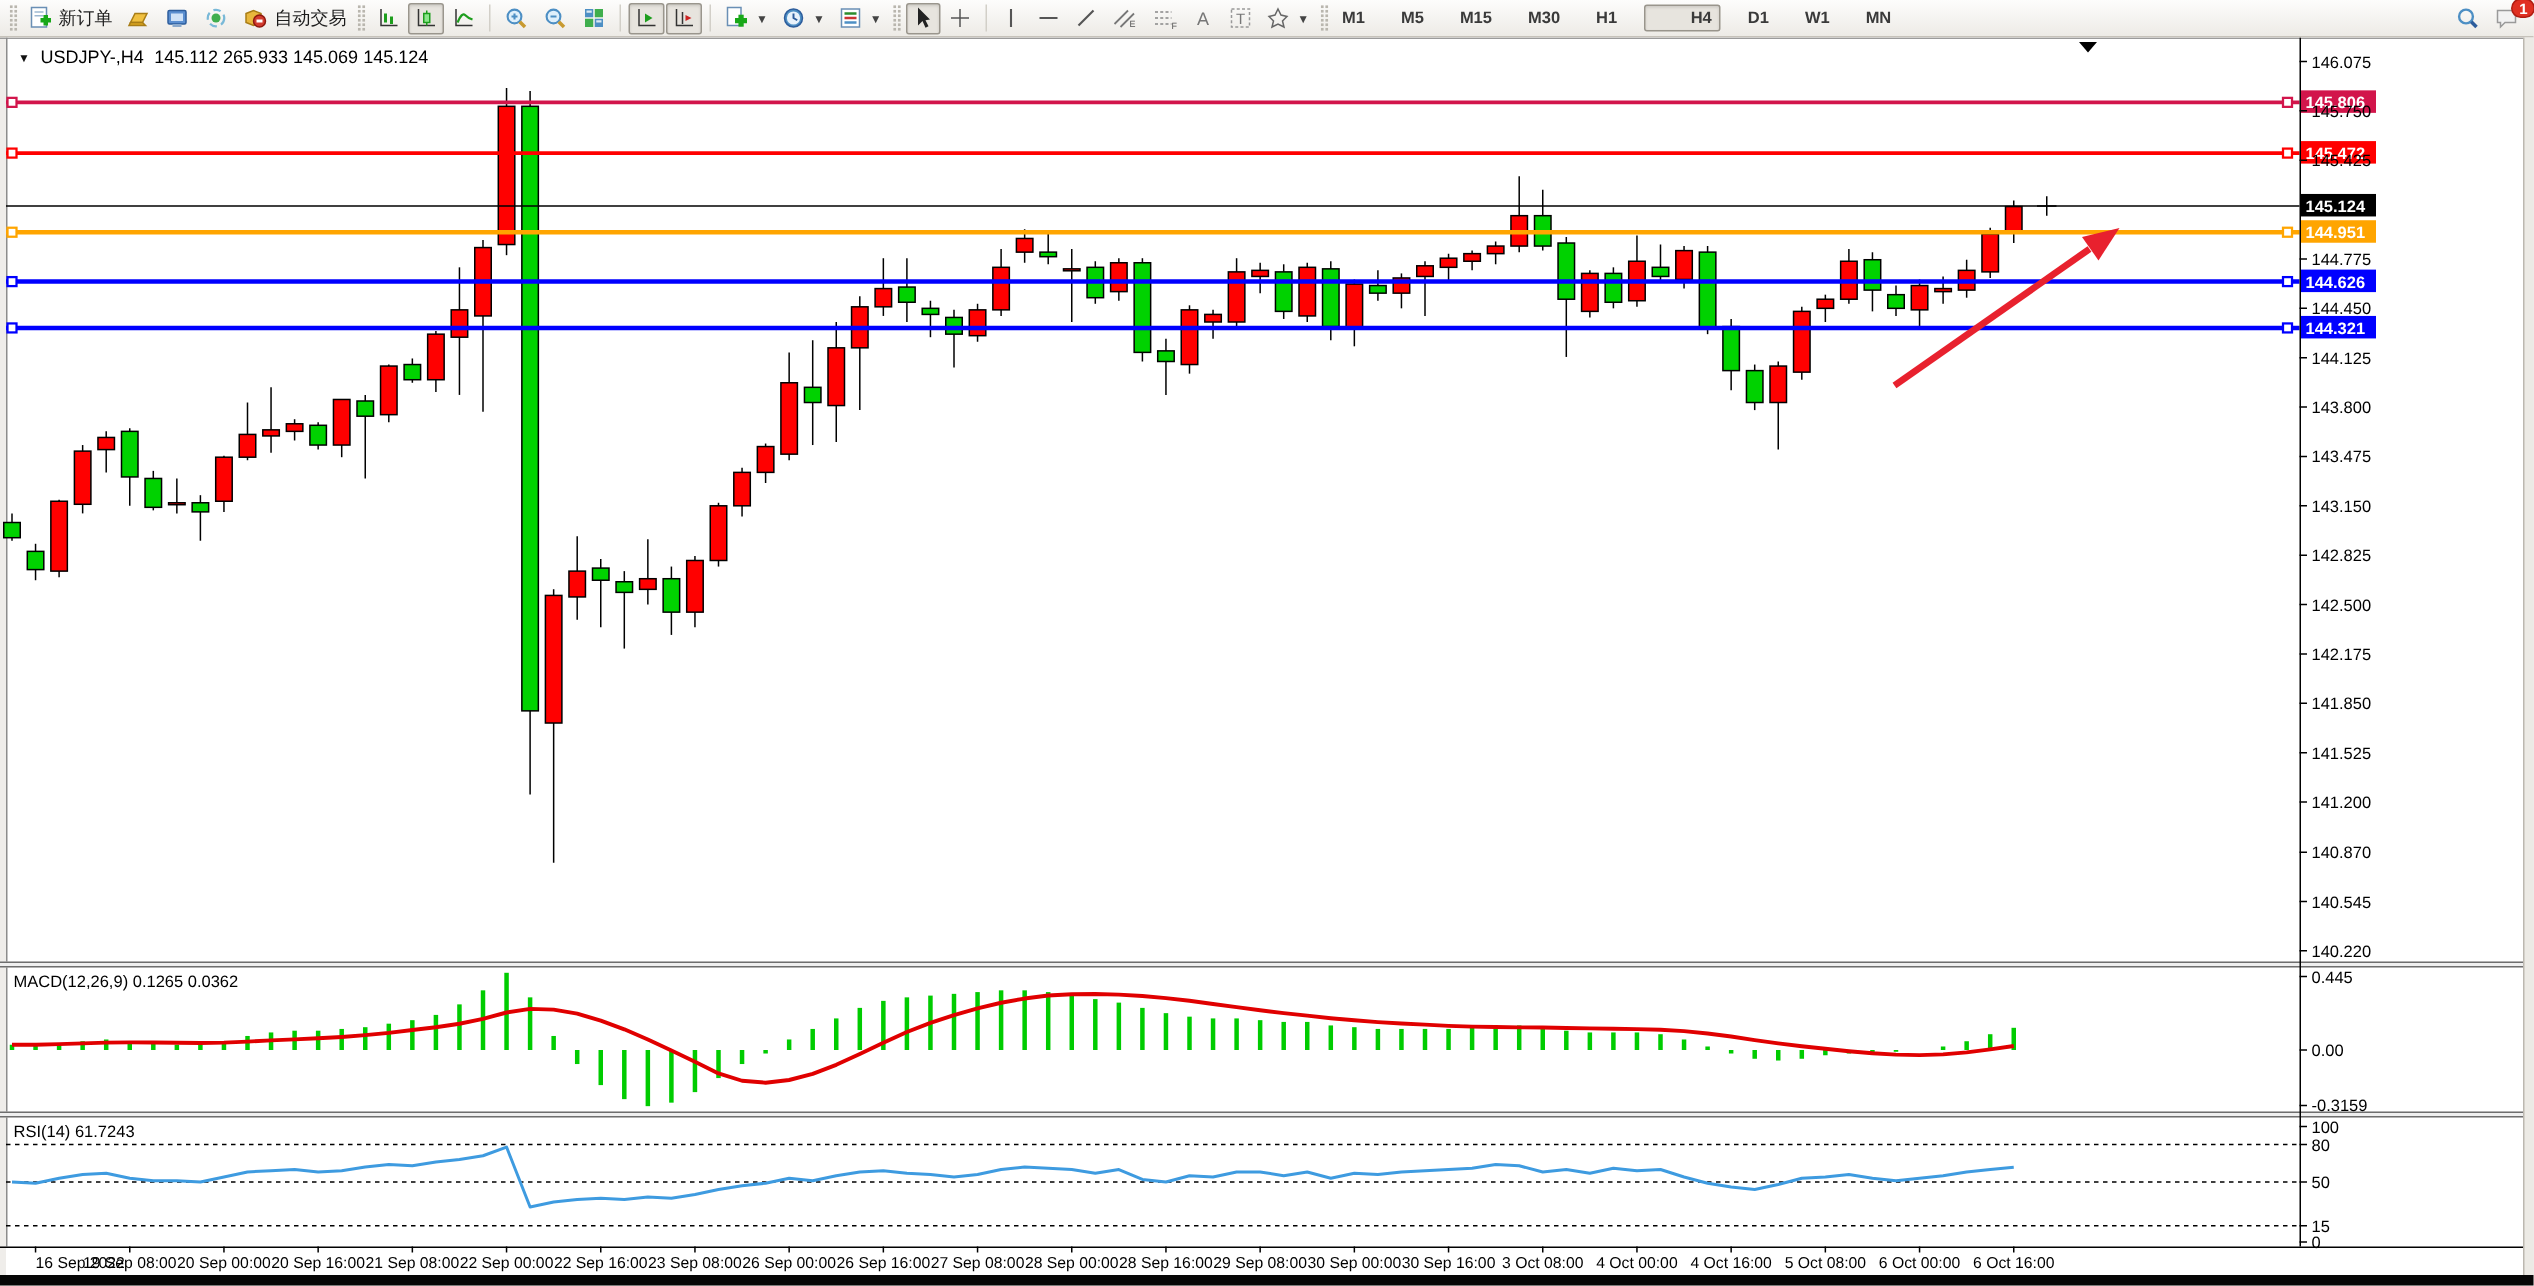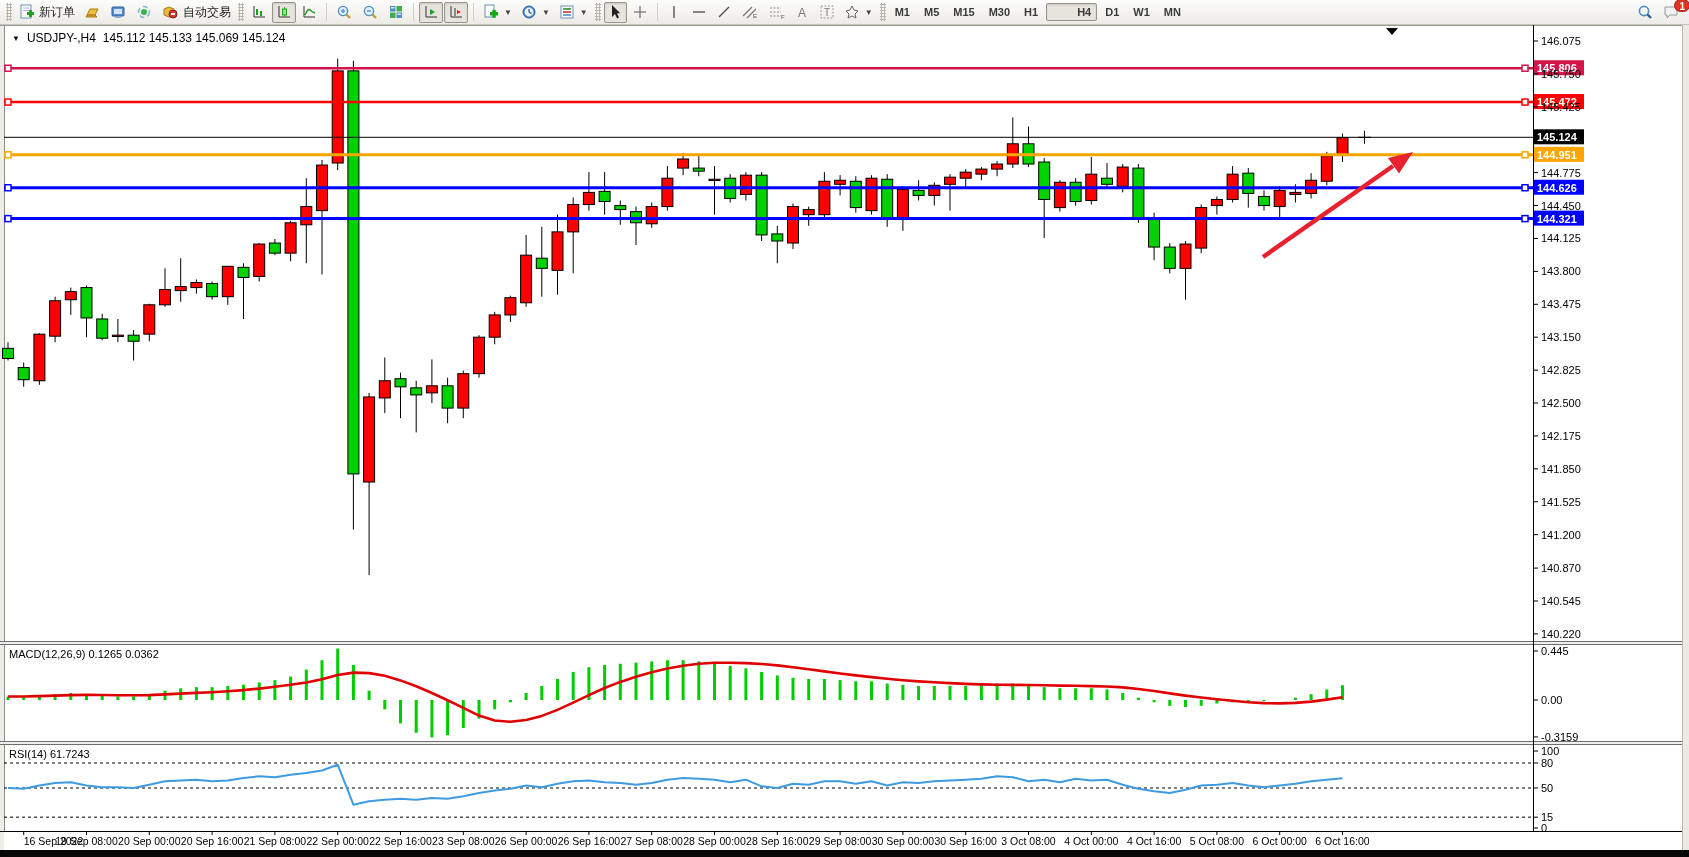--- a/index.html
+++ b/index.html
@@ -240,21 +240,21 @@
     </svg>
   </div>
   <div class="tbtn">
     <svg width="16" height="16">
       <polygon points="8,2 10,6 14,7 11,10 12,14 8,12 4,14 5,10 2,7 6,6" fill="none" stroke="#666"></polygon>
     </svg>
     <span class="caret">▼</span>
   </div>
 
   <div class="grip"></div>
-  <div id="tf-holder" style="display:flex;gap:2px;text-align:center;">
+  <div id="tf-holder" style="display:flex;gap:12px;text-align:center;">
       <div class="tf">M1</div>
       <div class="tf">M5</div>
       <div class="tf">M15</div>
       <div class="tf">M30</div>
       <div class="tf">H1</div>
       <div class="tf active">H4</div>
       <div class="tf">D1</div>
       <div class="tf">W1</div>
       <div class="tf">MN</div>
     </div>
@@ -678,17 +678,17 @@
       <line x1="1216.8999999999999" y1="806" x2="1216.8999999999999" y2="810" stroke="#000"></line>
       <text x="1216.8999999999999" y="820" font-size="10.5" fill="#000" text-anchor="middle" font-family="Liberation Sans, sans-serif">5 Oct 08:00</text>
       <line x1="1279.7" y1="806" x2="1279.7" y2="810" stroke="#000"></line>
       <text x="1279.7" y="820" font-size="10.5" fill="#000" text-anchor="middle" font-family="Liberation Sans, sans-serif">6 Oct 00:00</text>
       <line x1="1342.5" y1="806" x2="1342.5" y2="810" stroke="#000"></line>
       <text x="1342.5" y="820" font-size="10.5" fill="#000" text-anchor="middle" font-family="Liberation Sans, sans-serif">6 Oct 16:00</text>
     </svg>
   <div class="chart-title">
     <span class="tri">▼</span>
     <span>USDJPY-,H4</span>
-    <span>145.112 145.133 145.069 145.124</span>
+    <span>145.112 265.933 145.069 145.124</span>
   </div>
   <div class="rightstrip"></div>
 </div>
 <div class="bottom-bar"></div>
 
 </body></html>

